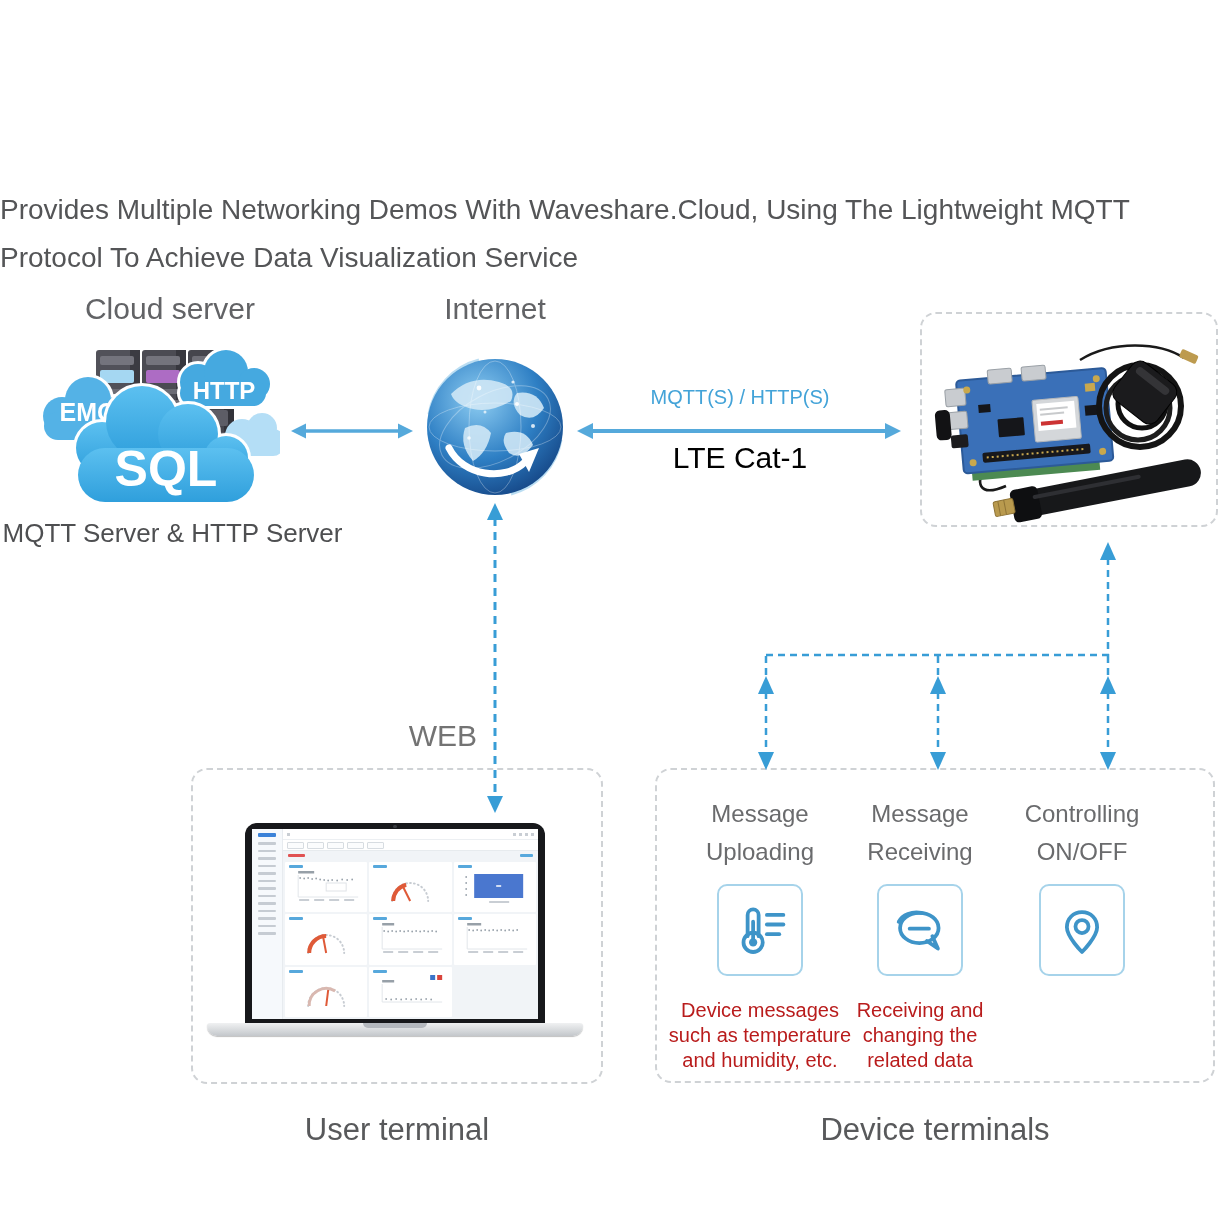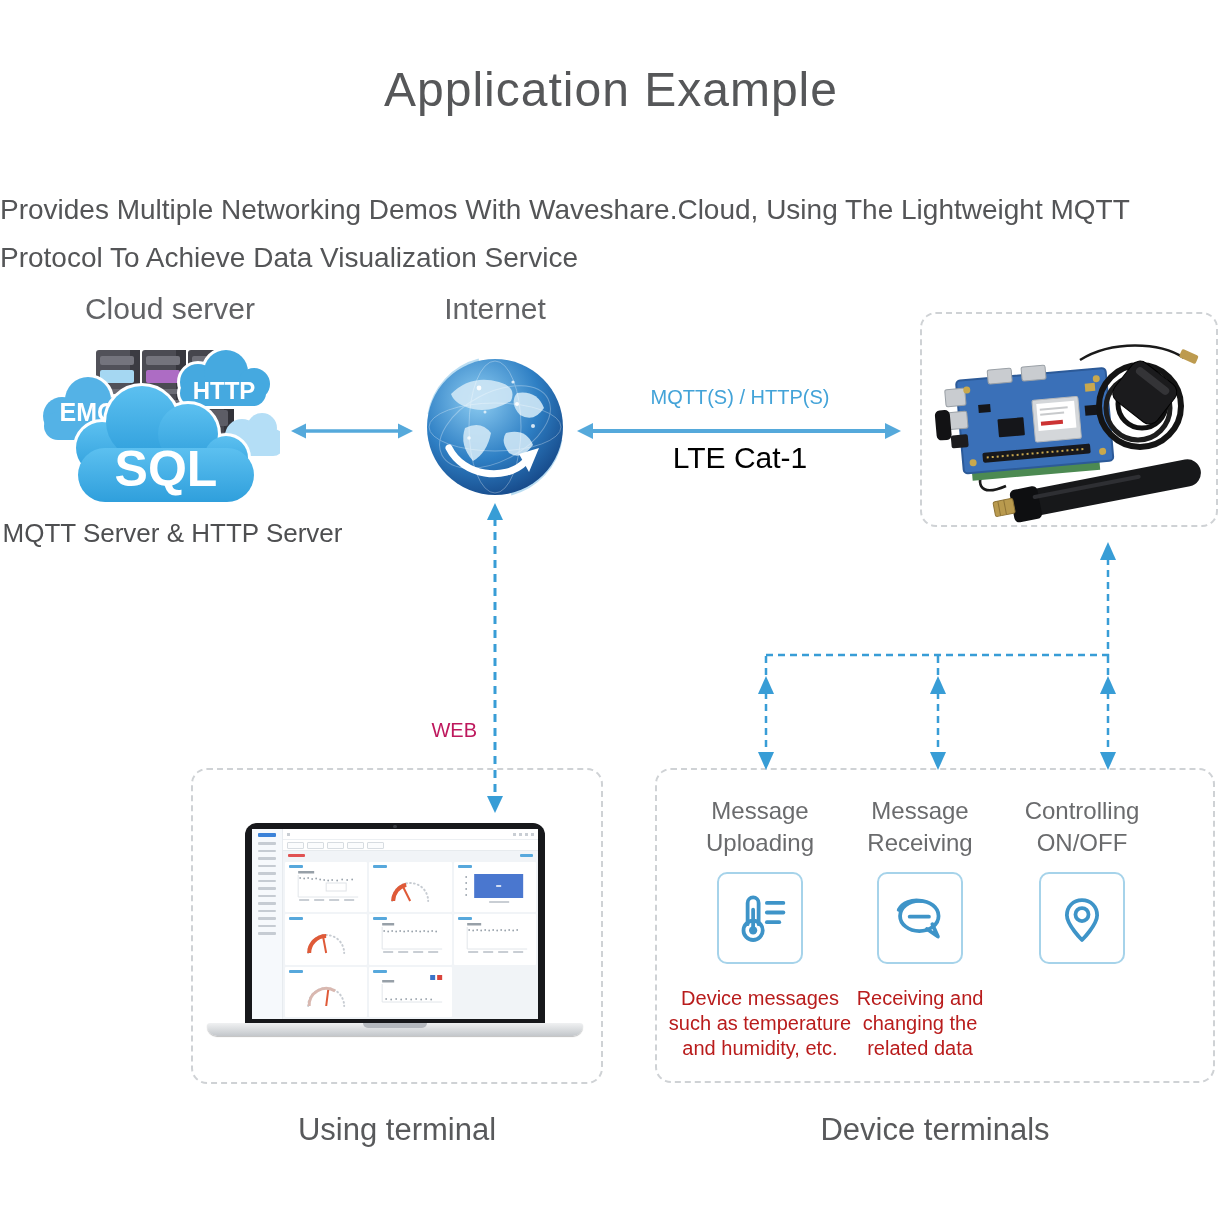--- a/index.html
+++ b/index.html
@@ -14,35 +14,35 @@
   .subtitle{top:186px;left:0;width:100%;text-align:left;font-size:28px;line-height:48px;color:#545557;}
 
   
   .sec-label{font-size:30px;color:#626366;text-align:center;}
   .cloud-label{top:292px;left:40px;width:260px;}
   .internet-label{top:292px;left:415px;width:160px;}
   .cloud-caption{top:518px;left:0px;width:345px;font-size:26px;color:#4e4f51;text-align:center;}
 
   .wan-protocol{top:386px;left:590px;width:300px;text-align:center;font-size:20px;color:#43a3d8;}
   .wan-bearer{top:441px;left:590px;width:300px;text-align:center;font-size:30px;color:#000000;}
-  .web-label{top:719px;left:393px;width:84px;text-align:right;font-size:20px;color:#be185d;}
+  .web-label{top:719px;left:393px;width:84px;text-align:right;font-size:30px;color:#737373;}
 
   .bottom-label{font-size:31px;color:#58595b;text-align:center;}
   .user-terminal-label{top:1112px;left:191px;width:412px;}
   .device-terminals-label{top:1112px;left:655px;width:560px;}
 
   
   .dashed-box{border:2px dashed #cfd2d5;border-radius:16px;box-sizing:border-box;background:#fff;}
   .device-box{top:312px;left:920px;width:298px;height:215px;}
   .user-box{top:768px;left:191px;width:412px;height:316px;}
   .terms-box{top:768px;left:655px;width:560px;height:315px;}
 
   
   .term-col{position:absolute;top:768px;width:186px;text-align:center;}
-  .term-col .term-title{margin-top:27px;font-size:24px;line-height:32px;color:#6a6b6d;white-space:pre-line;}
+  .term-col .term-title{margin-top:27px;font-size:24px;line-height:38px;color:#6a6b6d;white-space:pre-line;}
   .term-col .icon-card{
     width:86px;height:92px;margin:13px auto 0;border:2px solid #a6d3ea;border-radius:10px;
     display:flex;align-items:center;justify-content:center;background:#fff;box-sizing:border-box;
   }
   .term-col .term-desc{margin-top:22px;font-size:20px;line-height:25px;color:#b91c1c;white-space:pre-line;}
 
   
   .lap-screen-shell{top:823px;left:245px;width:300px;height:201px;background:#17181b;
     border-radius:12px 12px 0 0;box-sizing:border-box;padding:6px 7px 5px;}
   .lap-cam{position:absolute;top:2px;left:50%;margin-left:-2px;width:4px;height:3px;border-radius:2px;background:#3a3c40;}
@@ -72,21 +72,20 @@
   .chart-svg{width:100%;height:36px;}
 
   
   .overlay{top:0;left:0;width:1222px;height:1222px;pointer-events:none;z-index:6;}
 </style>
 </head>
 <body>
 
 <div class="stage">
 
-  <div class="abs title">Application Example</div>
   <div class="abs subtitle">
     <div>Provides Multiple Networking Demos With Waveshare.Cloud, Using The Lightweight MQTT</div>
     <div>Protocol To Achieve Data Visualization Service</div>
   </div>
 
   <div class="abs sec-label cloud-label">Cloud server</div>
   <svg class="abs" style="top:336px;left:30px;" width="250" height="178" viewBox="0 0 250 178">
 
     <g>
       <g>
@@ -461,21 +460,21 @@
               </svg>
           </div>
           <div class="card ghost"></div>
         </div>
       </div>
     </div>
   </div>
   <div class="abs lap-base">
     <div class="lap-notch"></div>
   </div>
-  <div class="abs bottom-label user-terminal-label">Using terminal</div>
+  <div class="abs bottom-label user-terminal-label">User terminal</div>
 
   <div class="abs dashed-box terms-box"></div>
 
   <div class="term-col" style="left:667px;">
     <div class="term-title">Message
 Uploading</div>
     <div class="icon-card">
       <svg width="66" height="66" viewBox="0 0 96 96">
         <g fill="none" stroke="#3e94c8" stroke-width="5.5" stroke-linecap="round">
           <circle cx="38" cy="66" r="14"></circle>

